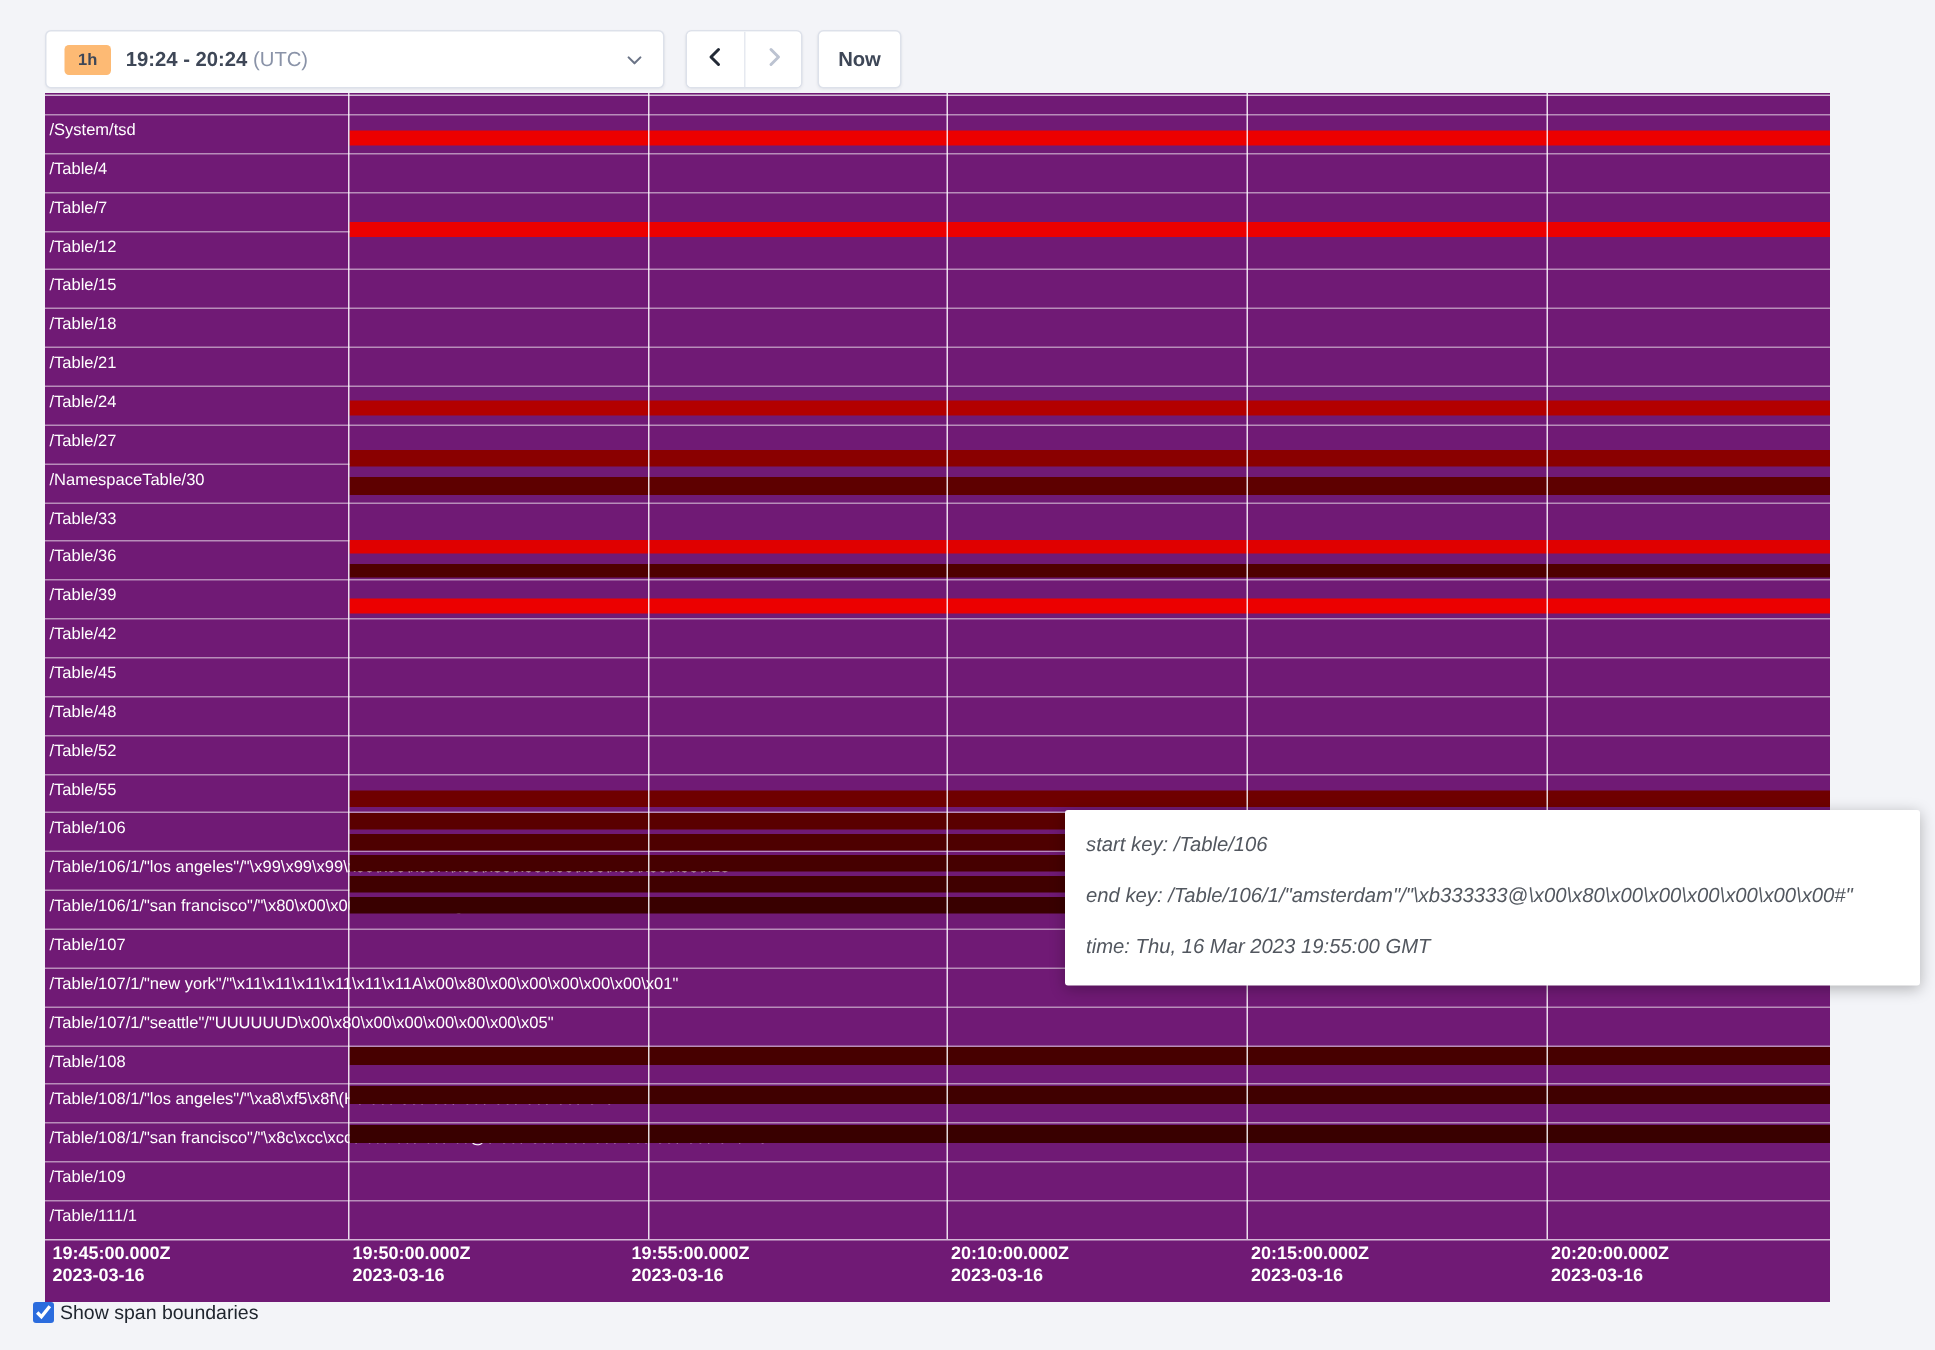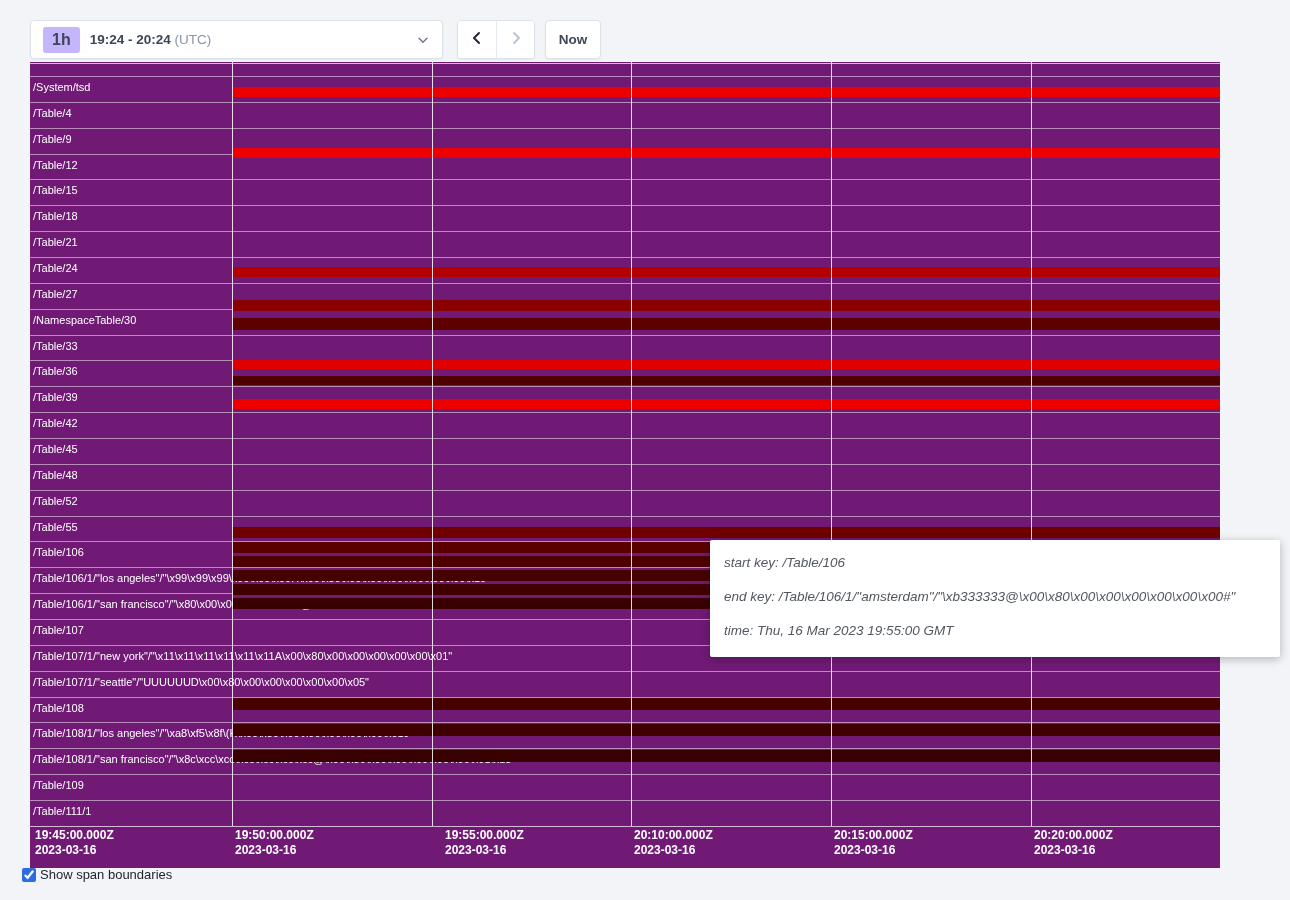--- a/index.html
+++ b/index.html
@@ -14,22 +14,22 @@
   
   .range-select {
     position: absolute; left: 30px; top: 20px;
     width: 413px; height: 39px;
     background: #fff; border: 1px solid #dde1ea; border-radius: 4px;
     display: flex; align-items: center; gap: 10px;
     padding: 0 12px; cursor: pointer;
     box-shadow: 0 1px 2px rgba(16,24,40,.05);
   }
   .badge {
-    background: #c4b5fd; color: #3e4757;
-    font-weight: 700; font-size: 16px;
+    background: #fdba74; color: #3e4757;
+    font-weight: 700; font-size: 11px;
     padding: 4px 9px; border-radius: 3px;
   }
   .range-text { font-size: 13.5px; color: #3e4757; white-space: nowrap; }
   .range-text b { font-weight: 700; }
   .tz { color: #8a93a8; font-weight: 400; }
   .chev-down { margin-left: auto; display: flex; }
 
   .nav-group {
     position: absolute; left: 457px; top: 20px; height: 39px;
     display: flex; background: #fff;
@@ -142,21 +142,21 @@
 </div>
 
 <button class="now-btn">Now</button>
 
 <div class="canvas">
   <div class="kv-topline"></div>
   <div class="kv-bottomline"></div>
 
 <div class="kv-row" style="top: 14px;"><span class="kv-label">/System/tsd</span></div>
     <div class="kv-row" style="top: 39.857px;"><span class="kv-label">/Table/4</span></div>
-    <div class="kv-row" style="top: 65.714px;"><span class="kv-label">/Table/9</span></div>
+    <div class="kv-row" style="top: 65.714px;"><span class="kv-label">/Table/7</span></div>
     <div class="kv-row" style="top: 91.571px;"><span class="kv-label">/Table/12</span></div>
     <div class="kv-row" style="top: 117.428px;"><span class="kv-label">/Table/15</span></div>
     <div class="kv-row" style="top: 143.285px;"><span class="kv-label">/Table/18</span></div>
     <div class="kv-row" style="top: 169.142px;"><span class="kv-label">/Table/21</span></div>
     <div class="kv-row" style="top: 194.999px;"><span class="kv-label">/Table/24</span></div>
     <div class="kv-row" style="top: 220.856px;"><span class="kv-label">/Table/27</span></div>
     <div class="kv-row" style="top: 246.713px;"><span class="kv-label">/NamespaceTable/30</span></div>
     <div class="kv-row" style="top: 272.57px;"><span class="kv-label">/Table/33</span></div>
     <div class="kv-row" style="top: 298.427px;"><span class="kv-label">/Table/36</span></div>
     <div class="kv-row" style="top: 324.284px;"><span class="kv-label">/Table/39</span></div>
@@ -199,21 +199,21 @@
     <div class="kv-gridline" style="left: 801px;"></div>
     <div class="kv-gridline" style="left: 1001px;"></div>
     <div class="kv-tick" style="left: 2px;">
       <div class="kv-tick-time">19:45:00.000Z</div>
       <div class="kv-tick-date">2023-03-16</div>
     </div>
     <div class="kv-tick" style="left: 202px;">
       <div class="kv-tick-time">19:50:00.000Z</div>
       <div class="kv-tick-date">2023-03-16</div>
     </div>
-    <div class="kv-tick" style="left: 412px;">
+    <div class="kv-tick" style="left: 388px;">
       <div class="kv-tick-time">19:55:00.000Z</div>
       <div class="kv-tick-date">2023-03-16</div>
     </div>
     <div class="kv-tick" style="left: 601px;">
       <div class="kv-tick-time">20:10:00.000Z</div>
       <div class="kv-tick-date">2023-03-16</div>
     </div>
     <div class="kv-tick" style="left: 801px;">
       <div class="kv-tick-time">20:15:00.000Z</div>
       <div class="kv-tick-date">2023-03-16</div>

